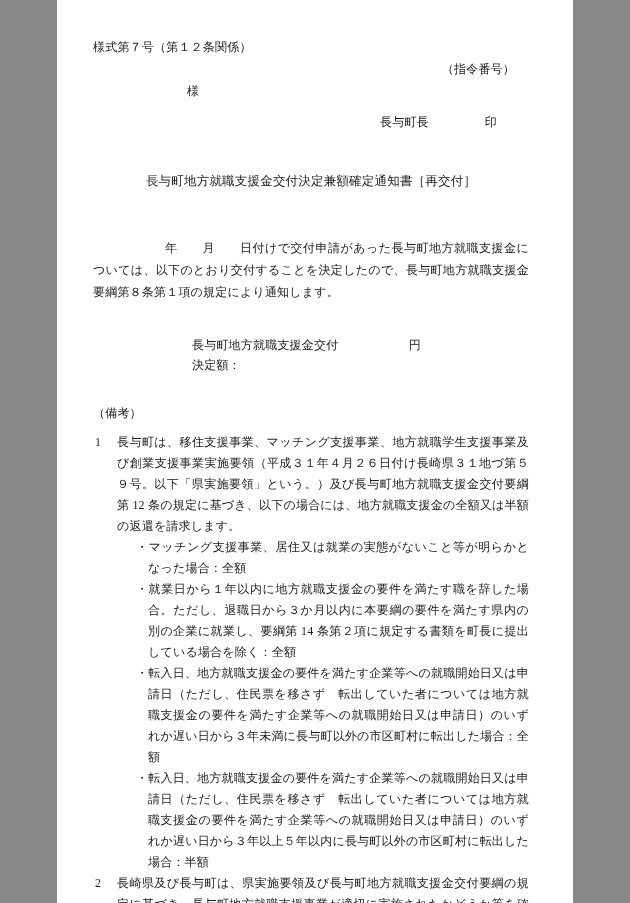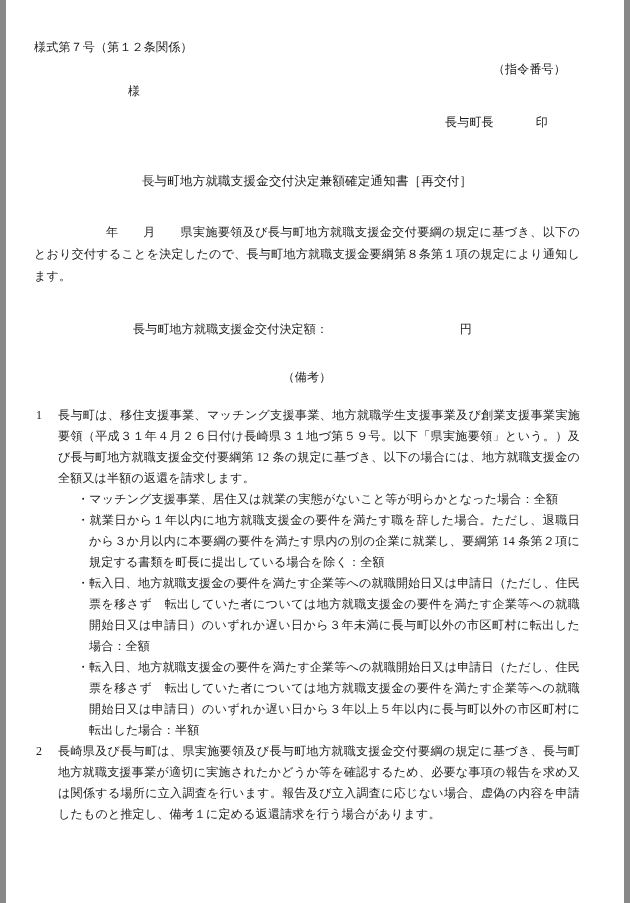--- a/index.html
+++ b/index.html
@@ -2,68 +2,68 @@
 <html><head>
 <meta charset="utf-8">
 <style>
   html, body {
     margin: 0;
     padding: 0;
     background: #888;
   }
   .page {
     position: relative;
-    width: 618px;
+    width: 516px;
     height: 903px;
     margin: 0 auto;
     background: #ffffff;
     font-family: "Liberation Serif", "DejaVu Serif", serif;
     color: #1c1c1c;
     box-sizing: border-box;
-    padding: 38px 44px 0 28px;
+    padding: 38px 44px 0 36px;
     font-size: 12px;
     letter-spacing: 0.2px;
     overflow: hidden;
   }
   .line { line-height: 18px; }
   .right { text-align: right; }
   .form-number { margin-bottom: 4px; }
   .directive { margin-right: 14px; margin-bottom: 4px; }
   .date-line { margin-right: 10px; margin-bottom: 8px; }
   .addressee { margin-left: 94px; margin-bottom: 14px; }
   .issuer-row {
     display: flex;
     justify-content: flex-end;
-    gap: 42px;
+    gap: 56px;
     margin-right: 32px;
     margin-bottom: 40px;
   }
   .doc-title {
     text-align: center;
     line-height: 20px;
-    margin-bottom: 30px;
+    margin-bottom: 46px;
     font-size: 12.5px;
   }
   .intro {
     line-height: 22px;
     text-align: justify;
     text-indent: 6em;
     margin-bottom: 32px;
   }
   .amount-row {
     display: flex;
     align-items: baseline;
     margin-left: 99px;
     padding-right: 108px;
     margin-bottom: 28px;
     line-height: 20px;
     gap: 31px;
   }
   .amount-row .spacer { flex: 1; border-bottom: none; }
-  .remarks-heading { line-height: 20px; margin-bottom: 18px; text-align: center; }
+  .remarks-heading { line-height: 20px; margin-bottom: 9px; }
   .remarks { line-height: 21px; text-align: justify; }
   .numbered-item { position: relative; padding-left: 24px; }
   .numbered-item .num { position: absolute; left: 2px; top: 0; }
   .bullet-list { padding-left: 19px; }
   .bullet { text-indent: -12px; padding-left: 12px; text-align: justify; }
 </style>
 </head>
 <body>
 
 <div class="page">
@@ -75,21 +75,21 @@
 
   <div class="line addressee">様</div>
 
   <div class="issuer-row">
     <span>長与町長</span>
     <span>印</span>
   </div>
 
   <div class="doc-title">長与町地方就職支援金交付決定兼額確定通知書［再交付］</div>
 
-  <div class="intro">年　　月　　県実施要領及び長与町地方就職支援金交付要綱の規定に基づき、以下のとおり交付することを決定したので、長与町地方就職支援金要綱第８条第１項の規定により通知します。</div>
+  <div class="intro">年　　月　　日付けで交付申請があった長与町地方就職支援金については、以下のとおり交付することを決定したので、長与町地方就職支援金要綱第８条第１項の規定により通知します。</div>
 
   <div class="amount-row">
     <span>長与町地方就職支援金交付決定額：</span>
     <span class="spacer"></span>
     <span>円</span>
   </div>
 
   <div class="remarks-heading">（備考）</div>
 
   <div class="remarks">

